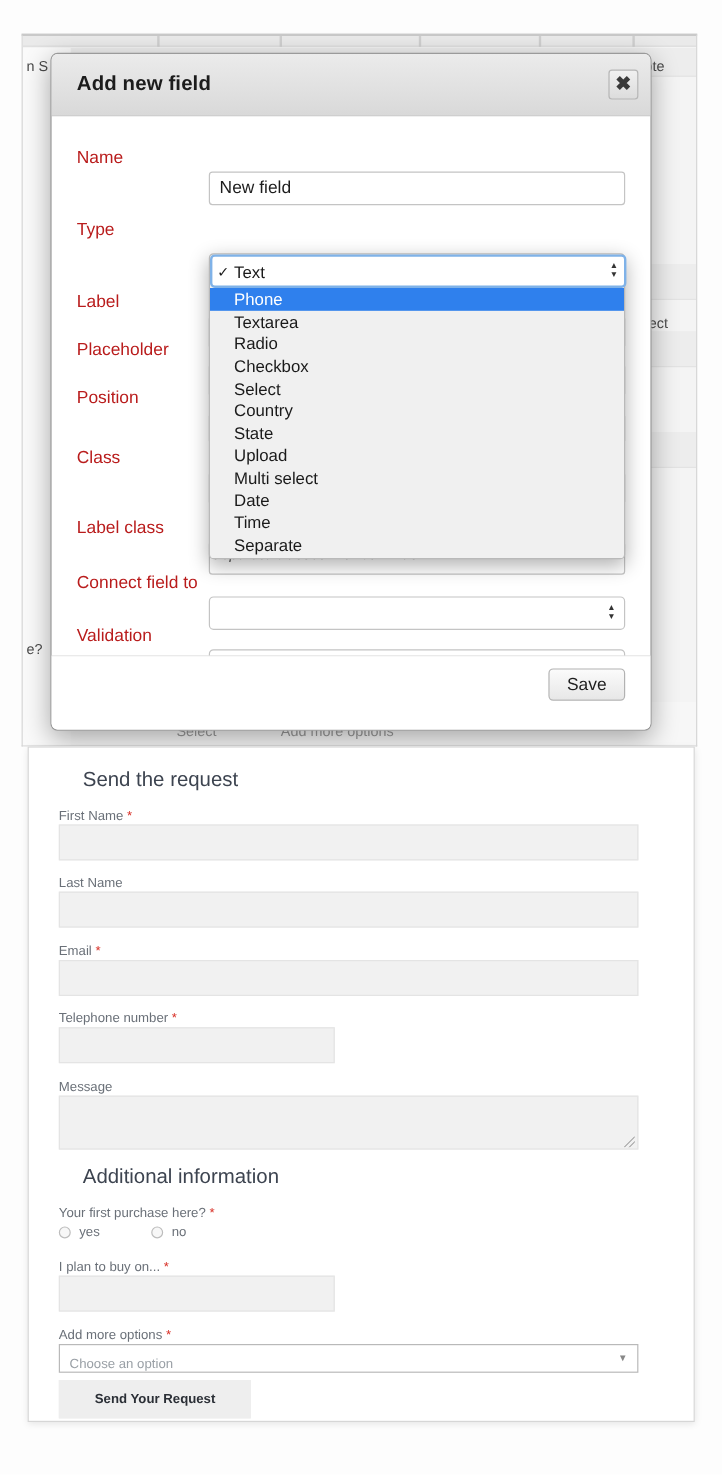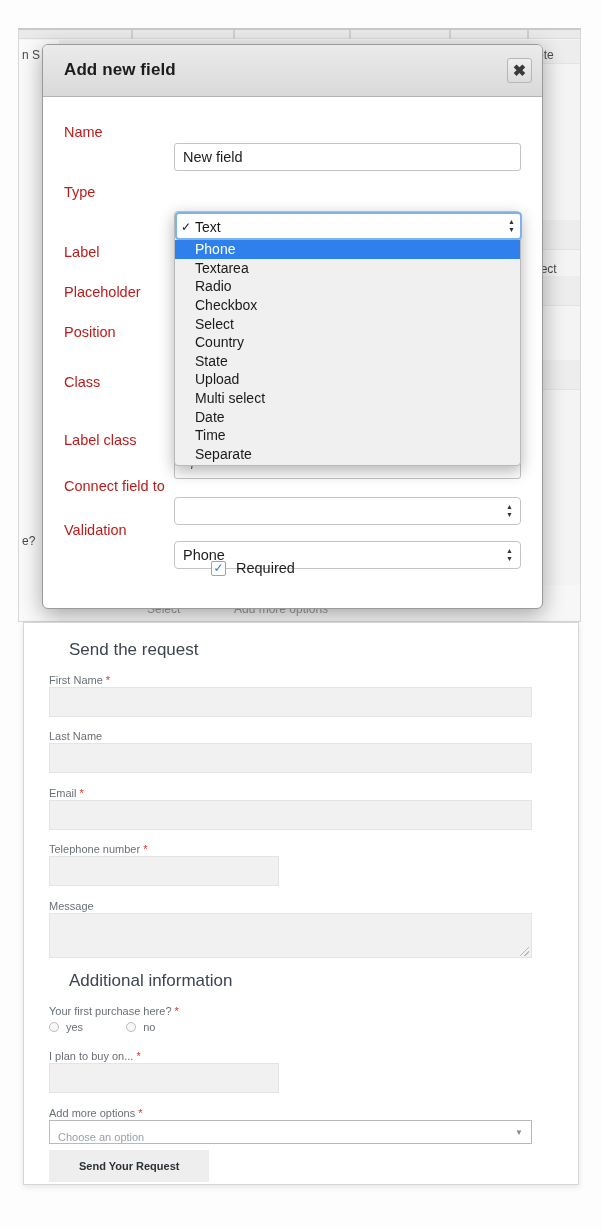--- a/index.html
+++ b/index.html
@@ -470,20 +470,23 @@
         <div class="dd-item">
           <span>Time</span>
         </div>
         <div class="dd-item">
           <span>Separate</span>
         </div>
       </div>
 
     </div>
 
+    <div class="modal-footer">
+      <div class="save-btn">Save</div>
+    </div>
   </div>
 
   <div class="form-card">
     <div class="fc-inner">
 
       <div class="fc-h" style="top:17px;">Send the request</div>
 
       <div class="fc-l" style="top:51px;">
         <span>First Name</span>
         <span class="req-star">*</span>

